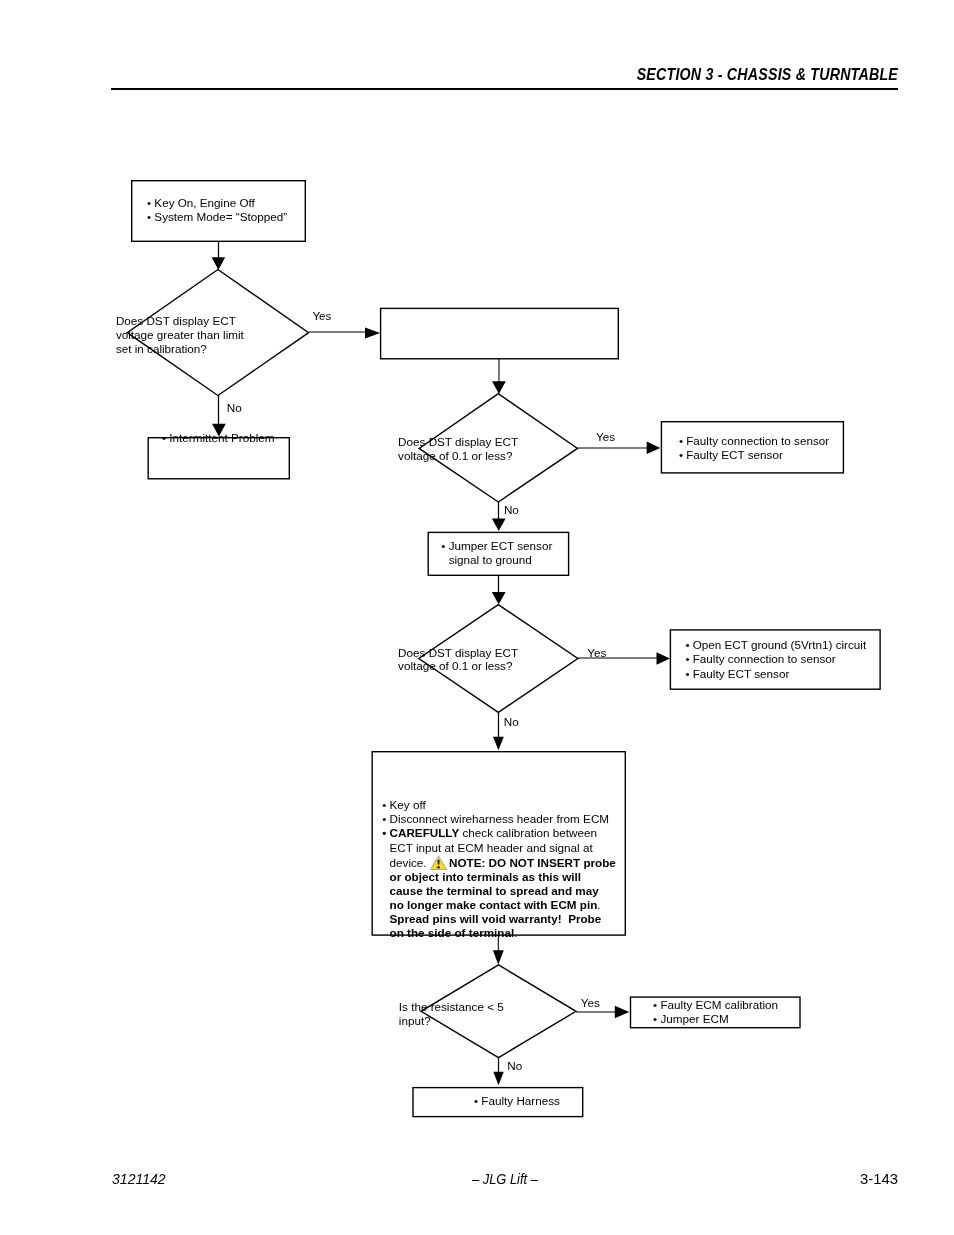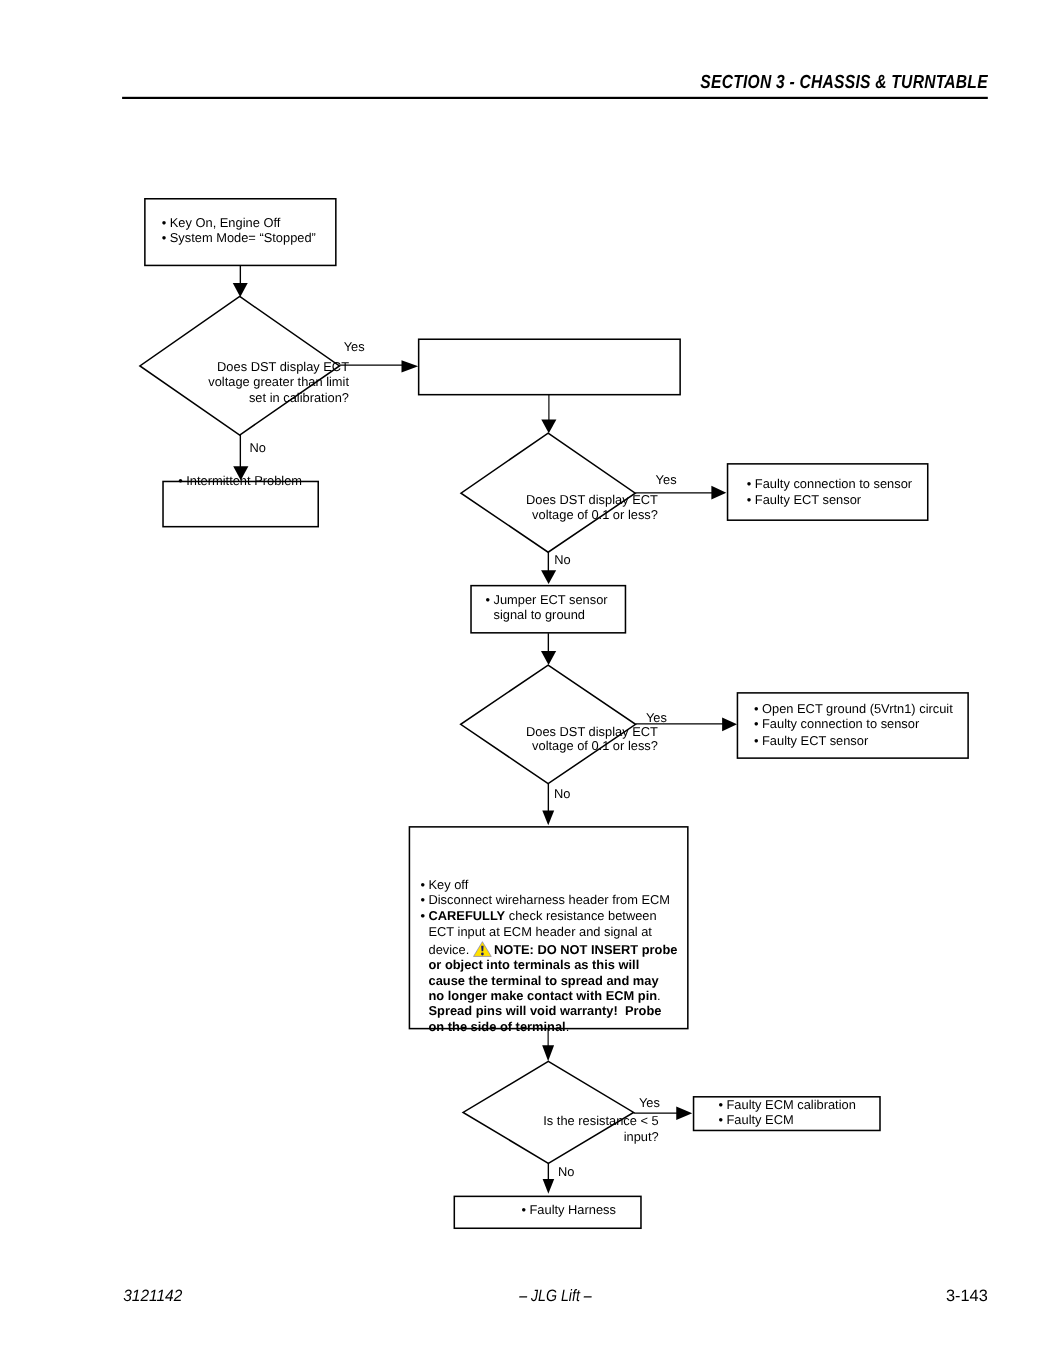--- a/index.html
+++ b/index.html
@@ -19,21 +19,21 @@
   .footer-txt{position:absolute;top:1171.4px;font-size:15px;font-style:italic;
      line-height:1;white-space:nowrap;}
   #footer-left{left:111.8px;transform:scaleX(0.937);transform-origin:0 0;}
   #footer-center{left:472.1px;transform:scaleX(0.859);transform-origin:0 0;}
   #footer-right{left:860.4px;font-style:normal;transform:scaleX(0.99);transform-origin:0 0;}
 
   
   #chart{position:absolute;left:0;top:0;width:954px;height:925px;}
   .tb{position:absolute;font-size:11.7px;white-space:normal;font-size:0;}
   .tb > div{white-space:pre;font-size:11.7px;}
-  .ctr{text-align:right;margin-top:13px;}
+  .ctr{text-align:left;}
   .ind{display:inline-block;width:7.35px;}
   .lbl{position:absolute;font-size:11.7px;line-height:1;white-space:nowrap;text-align:right;}
   svg.ovl{position:absolute;left:0;top:0;width:954px;height:1235px;overflow:visible;}
   .wicon{display:inline-block;width:19.2px;height:15.4px;vertical-align:-3.5px;}
   .wicon svg{display:block;width:19.2px;height:15.4px;}
 </style>
 </head>
 <body>
 
 <div id="page">
@@ -115,37 +115,37 @@
 
     <div class="tb" style="left:685.4px;top:638.0px;line-height:14.4px;">
       <div>• Open ECT ground (5Vrtn1) circuit</div>
       <div>• Faulty connection to sensor</div>
       <div>• Faulty ECT sensor</div>
     </div>
 
     <div class="tb" style="left:382.2px;top:772.3px;line-height:14.09px;margin-top:26px;">
       <div>• Key off</div>
       <div>• Disconnect wireharness header from ECM</div>
-      <div><b>• CAREFULLY</b><span> check resistance between</span></div>
+      <div><b>• CAREFULLY</b><span> check calibration between</span></div>
       <div><span class="ind"></span><span>ECT input at ECM header and signal at</span></div>
       <div><span class="ind"></span><span>device. </span><span class="wicon"><svg viewBox="0 0 76.8 61.6">
               <polygon points="34.2,4.2 66.6,58.0 1.8,58.0" fill="#ffe000" stroke="#6a6abd" stroke-width="2.2" stroke-linejoin="round"></polygon>
               <path d="M29.8 19.5 h8.8 l-1.4 19.4 h-6.0 z" fill="#1b1b63"></path>
               <ellipse cx="34.2" cy="49.2" rx="5.0" ry="5.2" fill="#1b1b63"></ellipse>
             </svg></span><b>NOTE: DO NOT INSERT probe</b></div>
       <div><span class="ind"></span><b>or object into terminals as this will</b></div>
       <div><span class="ind"></span><b>cause the terminal to spread and may</b></div>
       <div><span class="ind"></span><b>no longer make contact with ECM pin</b><span>.</span></div>
       <div><span class="ind"></span><b>Spread pins will void warranty!  Probe</b></div>
       <div><span class="ind"></span><b>on the side of terminal</b><span>.</span></div>
     </div>
 
     <div class="tb" style="left:653.1px;top:998.2px;line-height:14.2px;">
       <div>• Faulty ECM calibration</div>
-      <div>• Faulty ECM</div>
+      <div>• Jumper ECM</div>
     </div>
 
     <div class="tb" style="left:474px;top:1093.6px;line-height:14.3px;">
       <div>• Faulty Harness</div>
     </div>
 
     <div class="tb ctr" style="left:115.9px;top:314.1px;width:201.4px;line-height:13.7px;">
       <div>Does DST display ECT</div>
       <div>voltage greater than limit</div>
       <div>set in calibration?</div>

